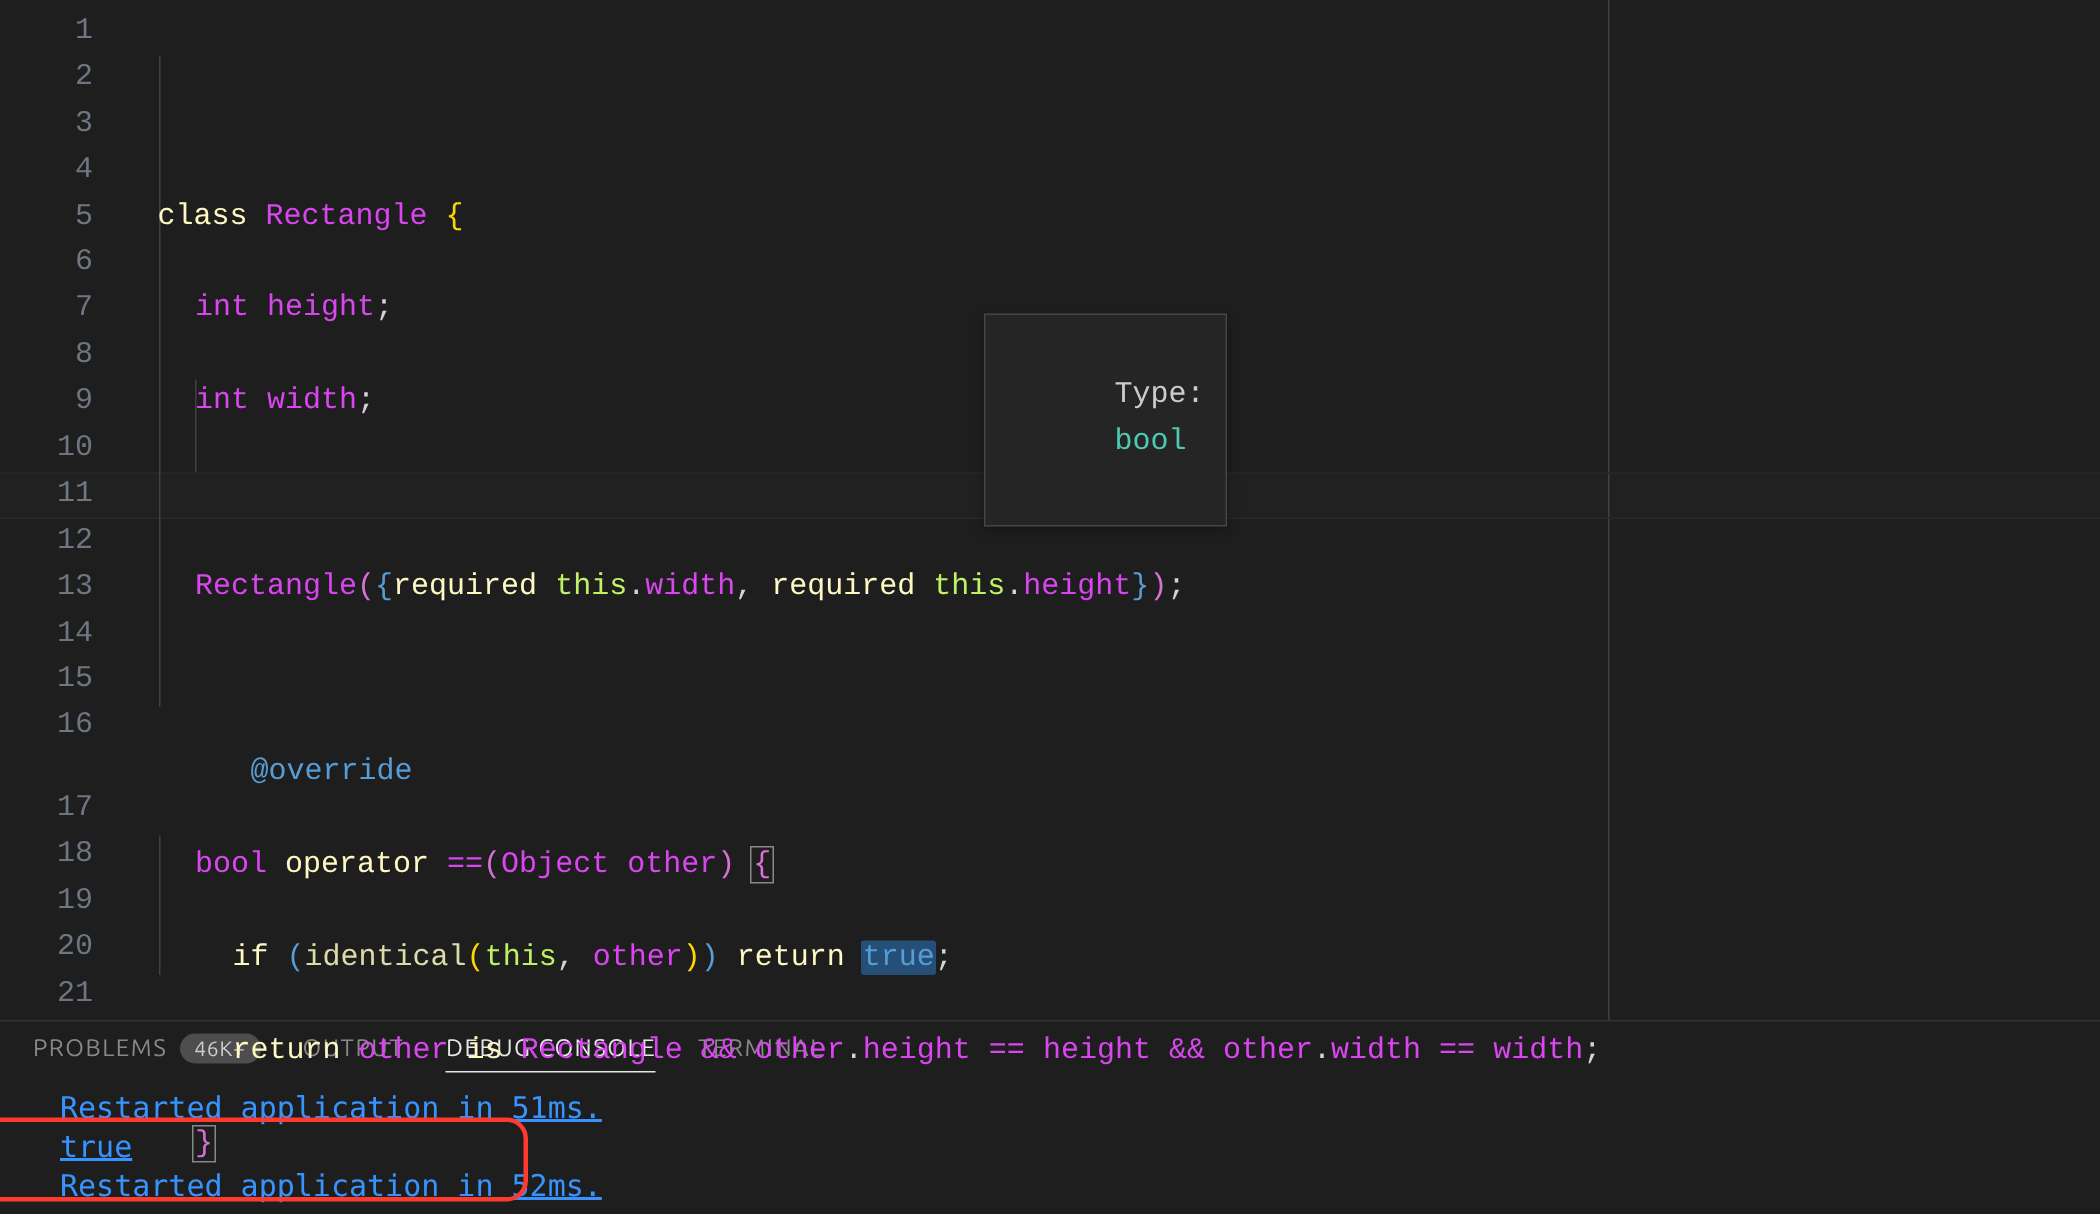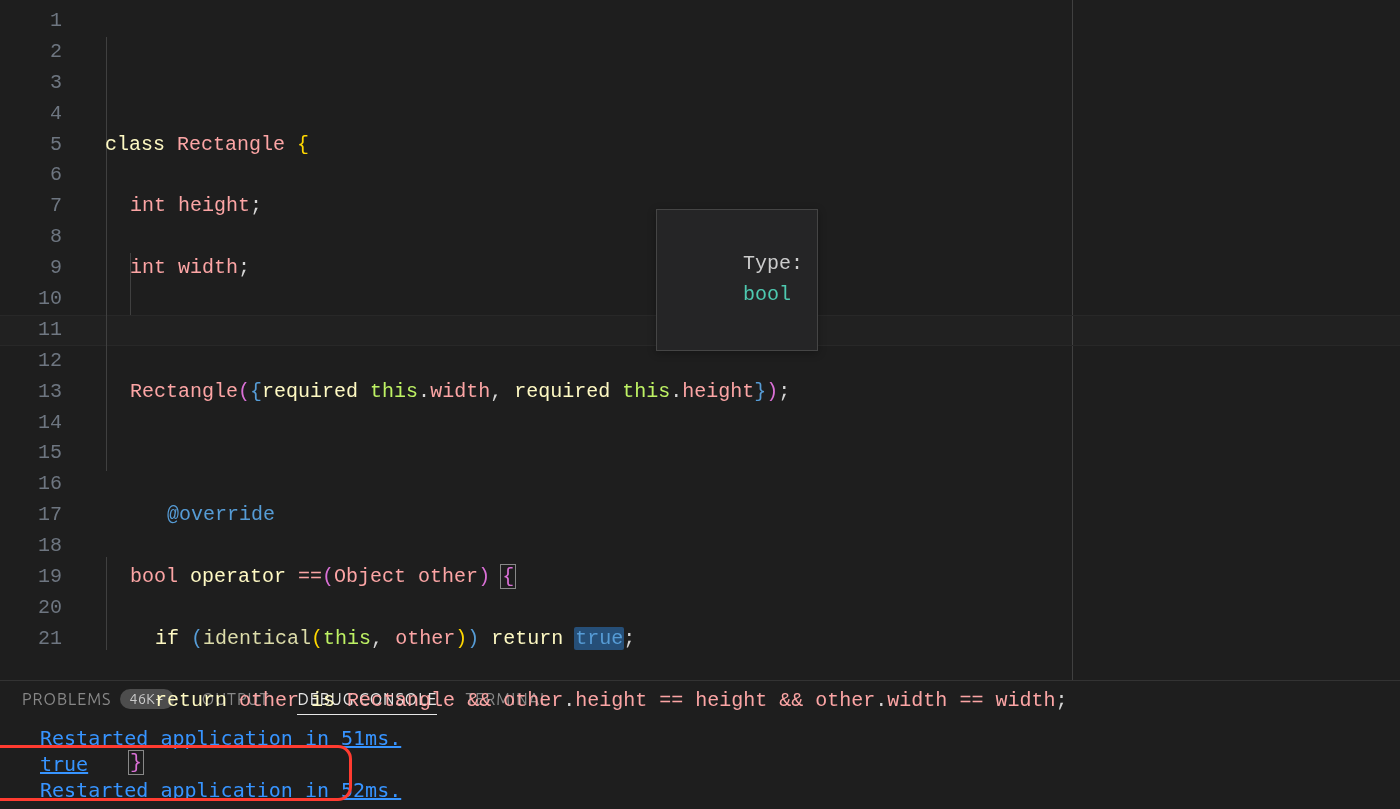--- a/index.html
+++ b/index.html
@@ -79,21 +79,21 @@
   
   .tk-kw   { color: #fef9c3; }   
   .tk-type { color: #4ec9b0; }
   .tk-fn   { color: #dcdcaa; }
   .tk-brace{ color: #ffd700; }
   .tk-brace2{ color: #da70d6; }
   .tk-brace3{ color: #569cd6; }
   .tk-this { color: #bef264; }
   .tk-bool { color: #569cd6; }
   .tk-anno { color: #569cd6; margin-left: 37px; }
-  .tk-id   { color: #fca5a5; }
+  .tk-id   { color: #d946ef; }
   .bracket-match {
     border:1px solid #888;
     padding:0 1px;
     margin:0 -2px;
   }
   .sel { background:#264f78; border-radius:2px; padding:0 1px; margin:0 -1px;}
 
   
   .panel {
     border-top: 1px solid #333;
@@ -152,21 +152,21 @@
     <div class="ln">7</div>
     <div class="ln">8</div>
     <div class="ln">9</div>
     <div class="ln">10</div>
     <div class="ln">11</div>
     <div class="ln">12</div>
     <div class="ln">13</div>
     <div class="ln">14</div>
     <div class="ln">15</div>
     <div class="ln">16</div>
-    <div class="ln" style="">17</div>
+    <div class="ln" style="margin-top:24px">17</div>
     <div class="ln">18</div>
     <div class="ln">19</div>
     <div class="ln">20</div>
     <div class="ln">21</div>
   </div>
 
   <div class="code">
 
     <div class="hover-tooltip">
       <span>Type:</span>

